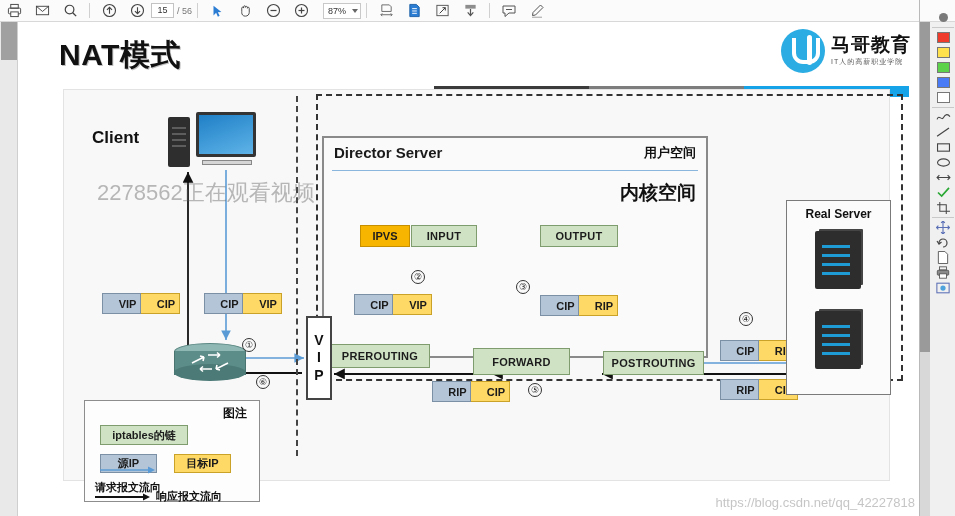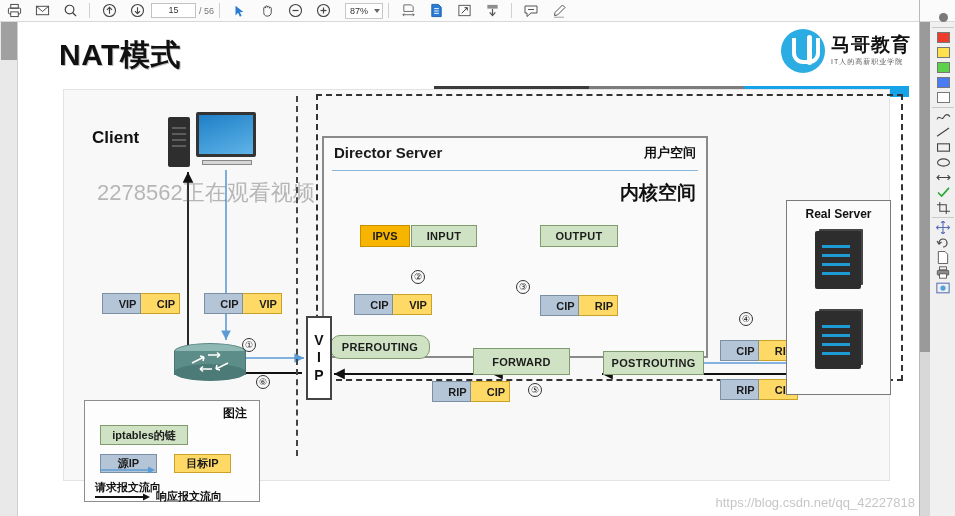--- a/index.html
+++ b/index.html
@@ -24,21 +24,21 @@
     width: 28px; height: 20px;
     display: flex; align-items: center; justify-content: center;
     cursor: pointer;
   }
   .tb-sep { width: 1px; height: 15px; background: #d0d0d0; margin: 0 5px; }
   .pagebox {
     display: flex; align-items: center; gap: 3px;
     font-size: 9px; color: #444;
   }
   .pagenum {
-    width: 45px; height: 15px; border: 1px solid #c3c3c3; background: #fff;
+    width: 23px; height: 15px; border: 1px solid #c3c3c3; background: #fff;
     font-size: 9px; text-align: center; line-height: 13px; color: #333;
   }
   .pagetot { font-size: 9px; color: #777; }
   .zoombox {
     display: flex; align-items: center;
     border: 1px solid #c8c8c8; background: #fff;
     height: 16px; padding: 0 2px 0 4px; gap: 6px;
     font-size: 9px; color: #333; cursor: pointer;
   }
   .caret { width: 0; height: 0; border-left: 3px solid transparent; border-right: 3px solid transparent; border-top: 4px solid #666; }
@@ -461,21 +461,21 @@
       <div class="director">
         <div class="ds-title">Director Server</div>
         <div class="ds-user">用户空间</div>
         <div class="ds-rule"></div>
         <div class="ds-kernel">内核空间</div>
       </div>
 
       <div class="ipvs" style="left:296px;top:135px;width:50px;height:22px;">IPVS</div>
       <div class="chain" style="left:347px;top:135px;width:66px;height:22px;">INPUT</div>
       <div class="chain" style="left:476px;top:135px;width:78px;height:22px;">OUTPUT</div>
-      <div class="chain" style="left:266px;top:245px;width:100px;height:24px;border-radius:10px;">PREROUTING</div>
+      <div class="chain" style="left:266px;top:254px;width:100px;height:24px;">PREROUTING</div>
       <div class="chain" style="left:409px;top:258px;width:97px;height:27px;">FORWARD</div>
       <div class="chain" style="left:539px;top:261px;width:101px;height:24px;">POSTROUTING</div>
 
       <div class="pkt" style="left:38px;top:203px;">
         <div class="src">VIP</div>
         <div class="dst">CIP</div>
       </div>
       <div class="pkt" style="left:140px;top:203px;">
         <div class="src">CIP</div>
         <div class="dst">VIP</div>

